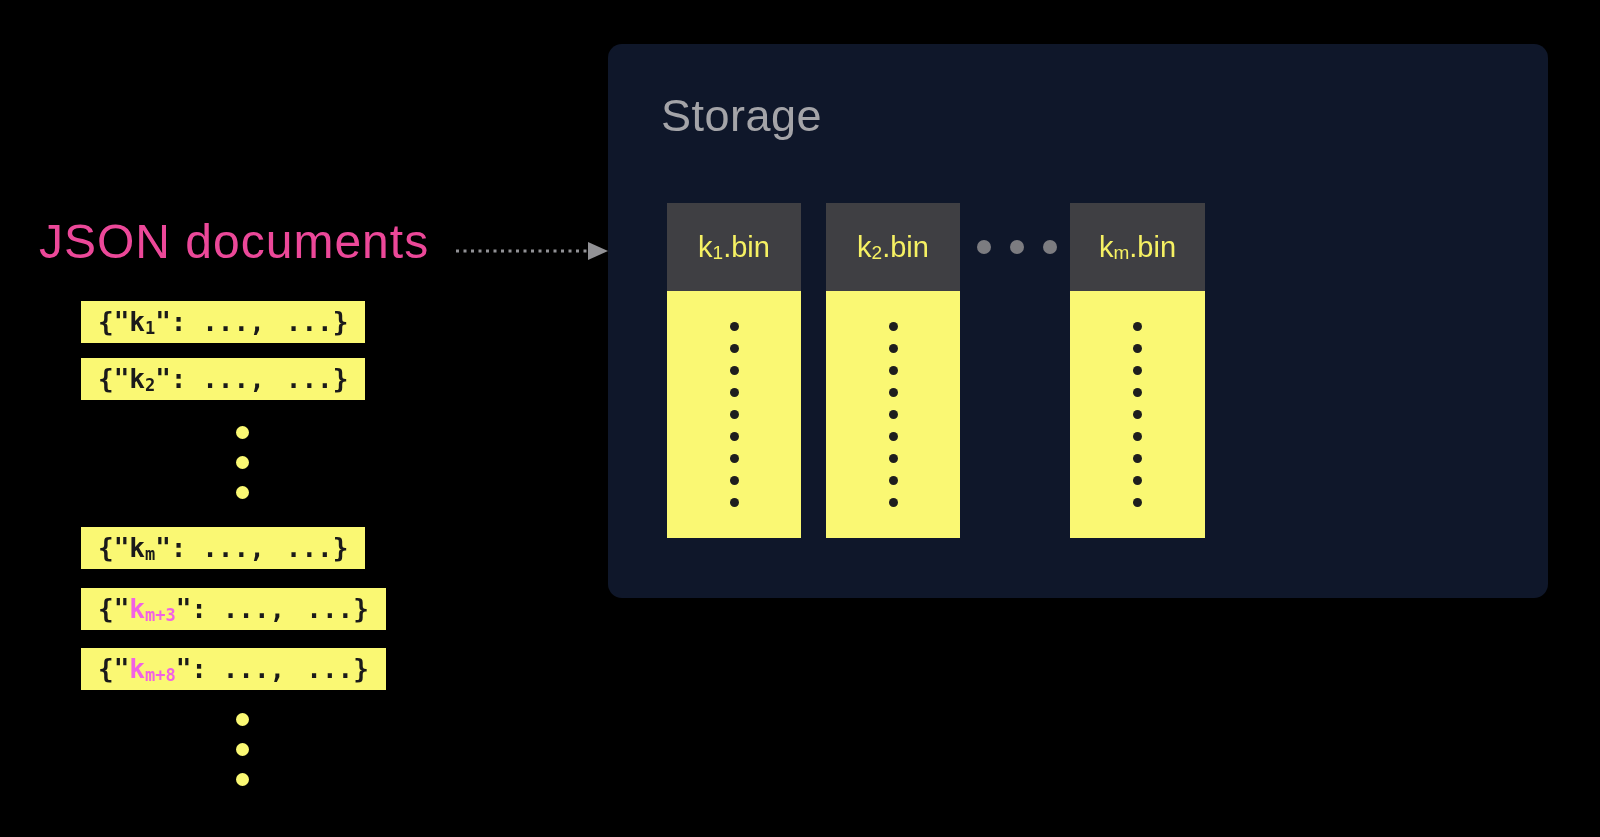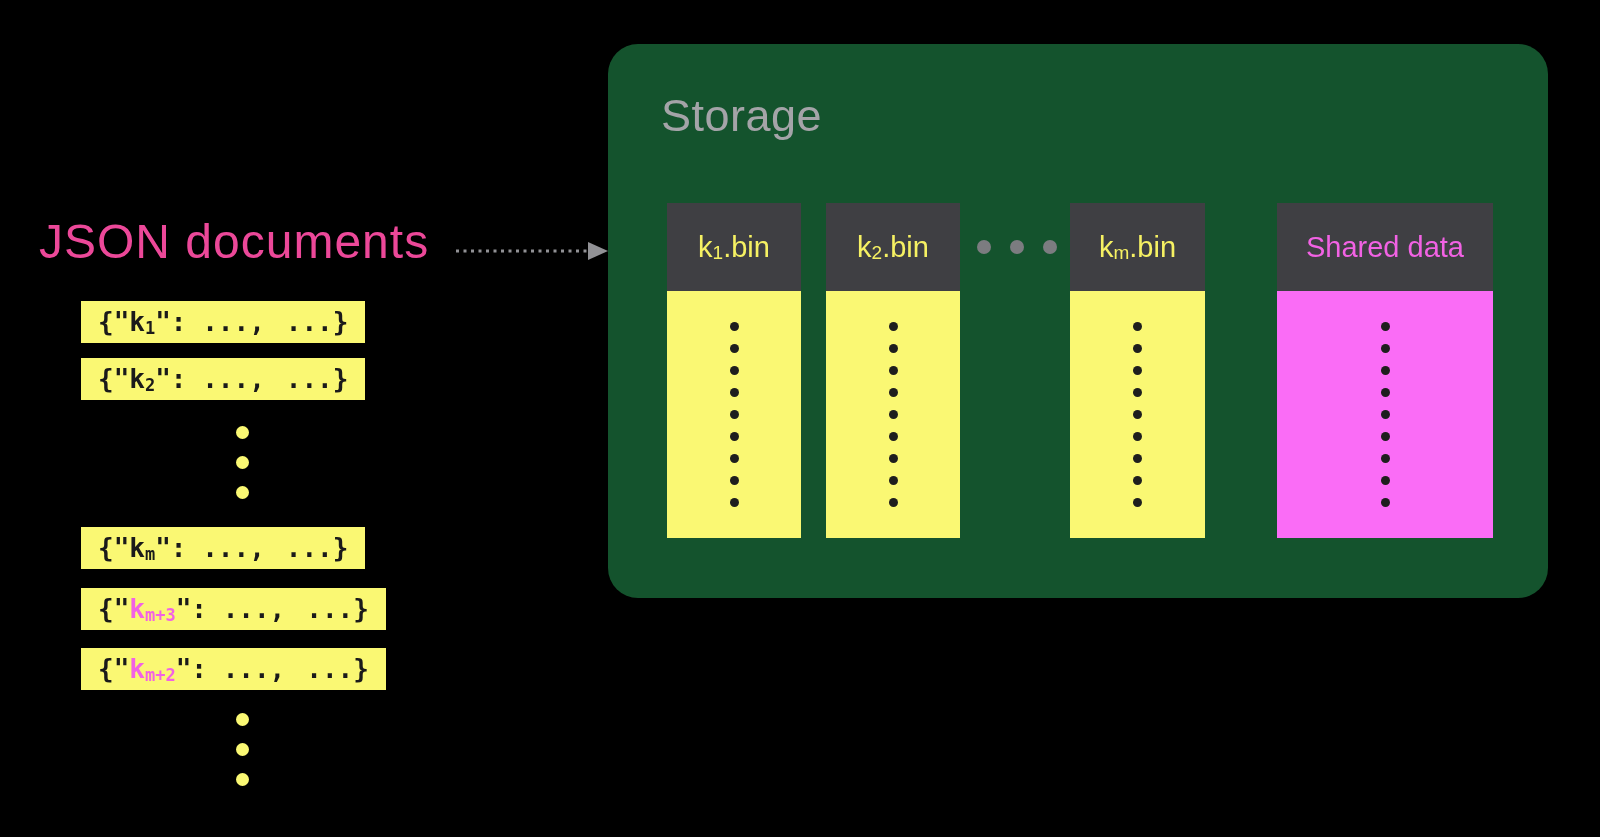--- a/index.html
+++ b/index.html
@@ -64,22 +64,22 @@
 
   .flow-arrow { position: absolute; left: 450px; top: 238px; }
 
   
   .storage-box {
     position: absolute;
     left: 608px;
     top: 44px;
     width: 940px;
     height: 554px;
-    background: #14532d;
-    border-radius: 30px;
+    background: #0f172a;
+    border-radius: 14px;
   }
   .storage-title {
     position: absolute;
     left: 53px;
     top: 46px;
     font-size: 45px;
     font-weight: 300;
     letter-spacing: 0.5px;
     color: #a4a4a8;
   }
@@ -152,21 +152,21 @@
   <div class="vdots" style="left:236px; top:426px">
     <div class="ydot"></div>
     <div class="ydot"></div>
     <div class="ydot"></div>
   </div>
 
   <div class="doc-row" style="top:527px"><span class="code">{"</span><span class="code">k</span><span class="code sub">m</span><span class="code">": ...,</span><span class="code tail">...}</span></div>
 
   <div class="doc-row" style="top:588px"><span class="code">{"</span><span class="code mag">k</span><span class="code sub mag">m+3</span><span class="code">": ...,</span><span class="code tail">...}</span></div>
 
-  <div class="doc-row" style="top:648px"><span class="code">{"</span><span class="code mag">k</span><span class="code sub mag">m+2</span><span class="code">": ...,</span><span class="code tail">...}</span></div>
+  <div class="doc-row" style="top:648px"><span class="code">{"</span><span class="code mag">k</span><span class="code sub mag">m+8</span><span class="code">": ...,</span><span class="code tail">...}</span></div>
 
   <div class="vdots" style="left:236px; top:713px">
     <div class="ydot"></div>
     <div class="ydot"></div>
     <div class="ydot"></div>
   </div>
 
   <div class="storage-box">
     <div class="storage-title">Storage</div>
 
@@ -214,29 +214,15 @@
           <div class="bdot"></div>
           <div class="bdot"></div>
           <div class="bdot"></div>
           <div class="bdot"></div>
           <div class="bdot"></div>
           <div class="bdot"></div>
           <div class="bdot"></div>
       </div>
     </div>
 
-    <div class="col col-4">
-      <div class="col-header shared-label"><span>Shared data</span></div>
-      <div class="col-body body-magenta">
-        <div class="bdot"></div>
-          <div class="bdot"></div>
-          <div class="bdot"></div>
-          <div class="bdot"></div>
-          <div class="bdot"></div>
-          <div class="bdot"></div>
-          <div class="bdot"></div>
-          <div class="bdot"></div>
-          <div class="bdot"></div>
-      </div>
-    </div>
   </div>
 
 </div>
 
 </body></html>

